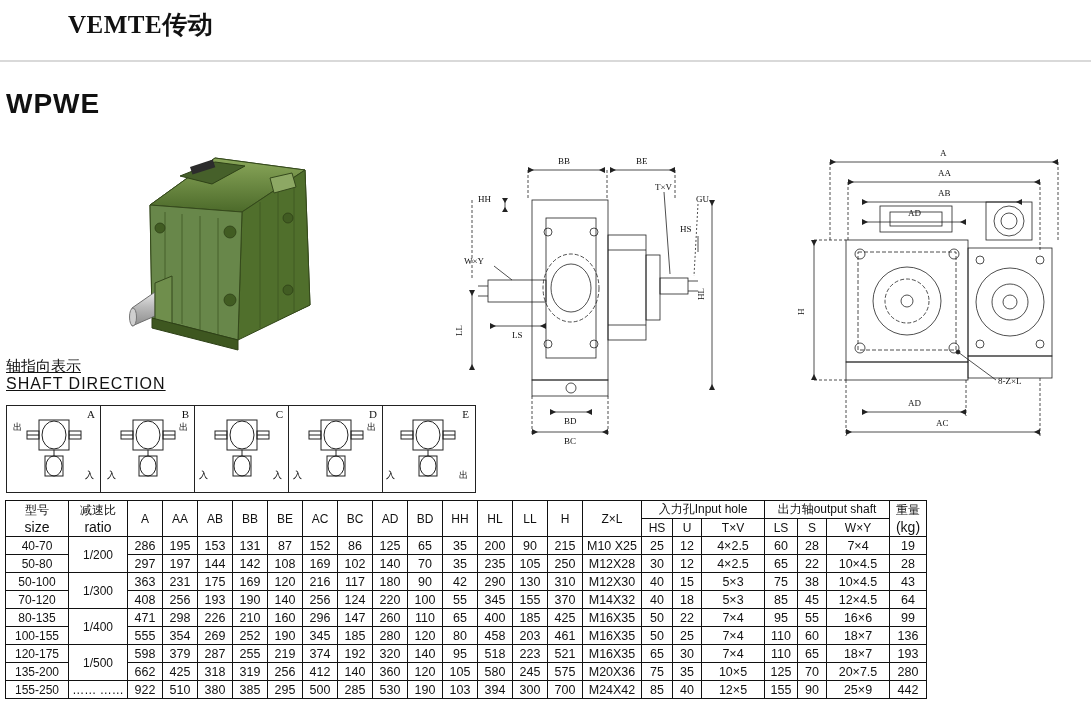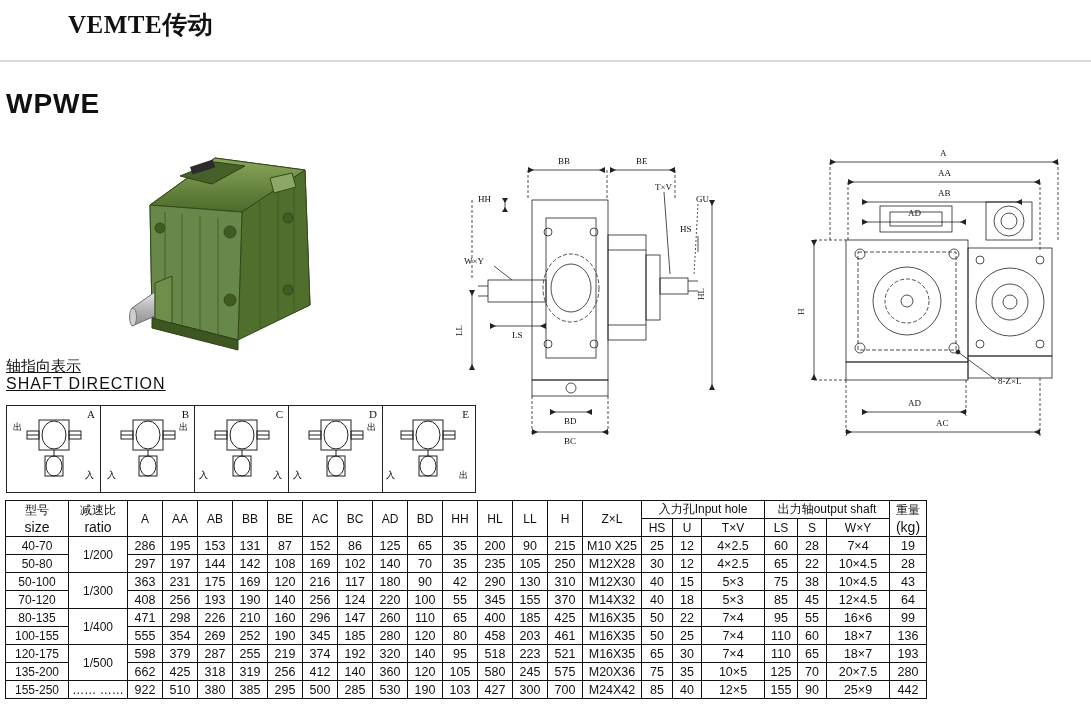--- a/index.html
+++ b/index.html
@@ -626,21 +626,21 @@
       <td>922</td>
       <td>510</td>
       <td>380</td>
       <td>385</td>
       <td>295</td>
       <td>500</td>
       <td>285</td>
       <td>530</td>
       <td>190</td>
       <td>103</td>
-      <td>427</td>
+      <td>394</td>
       <td>300</td>
       <td>700</td>
       <td>M24X42</td>
       <td>85</td>
       <td>40</td>
       <td>12×5</td>
       <td>155</td>
       <td>90</td>
       <td>25×9</td>
       <td>442</td>

